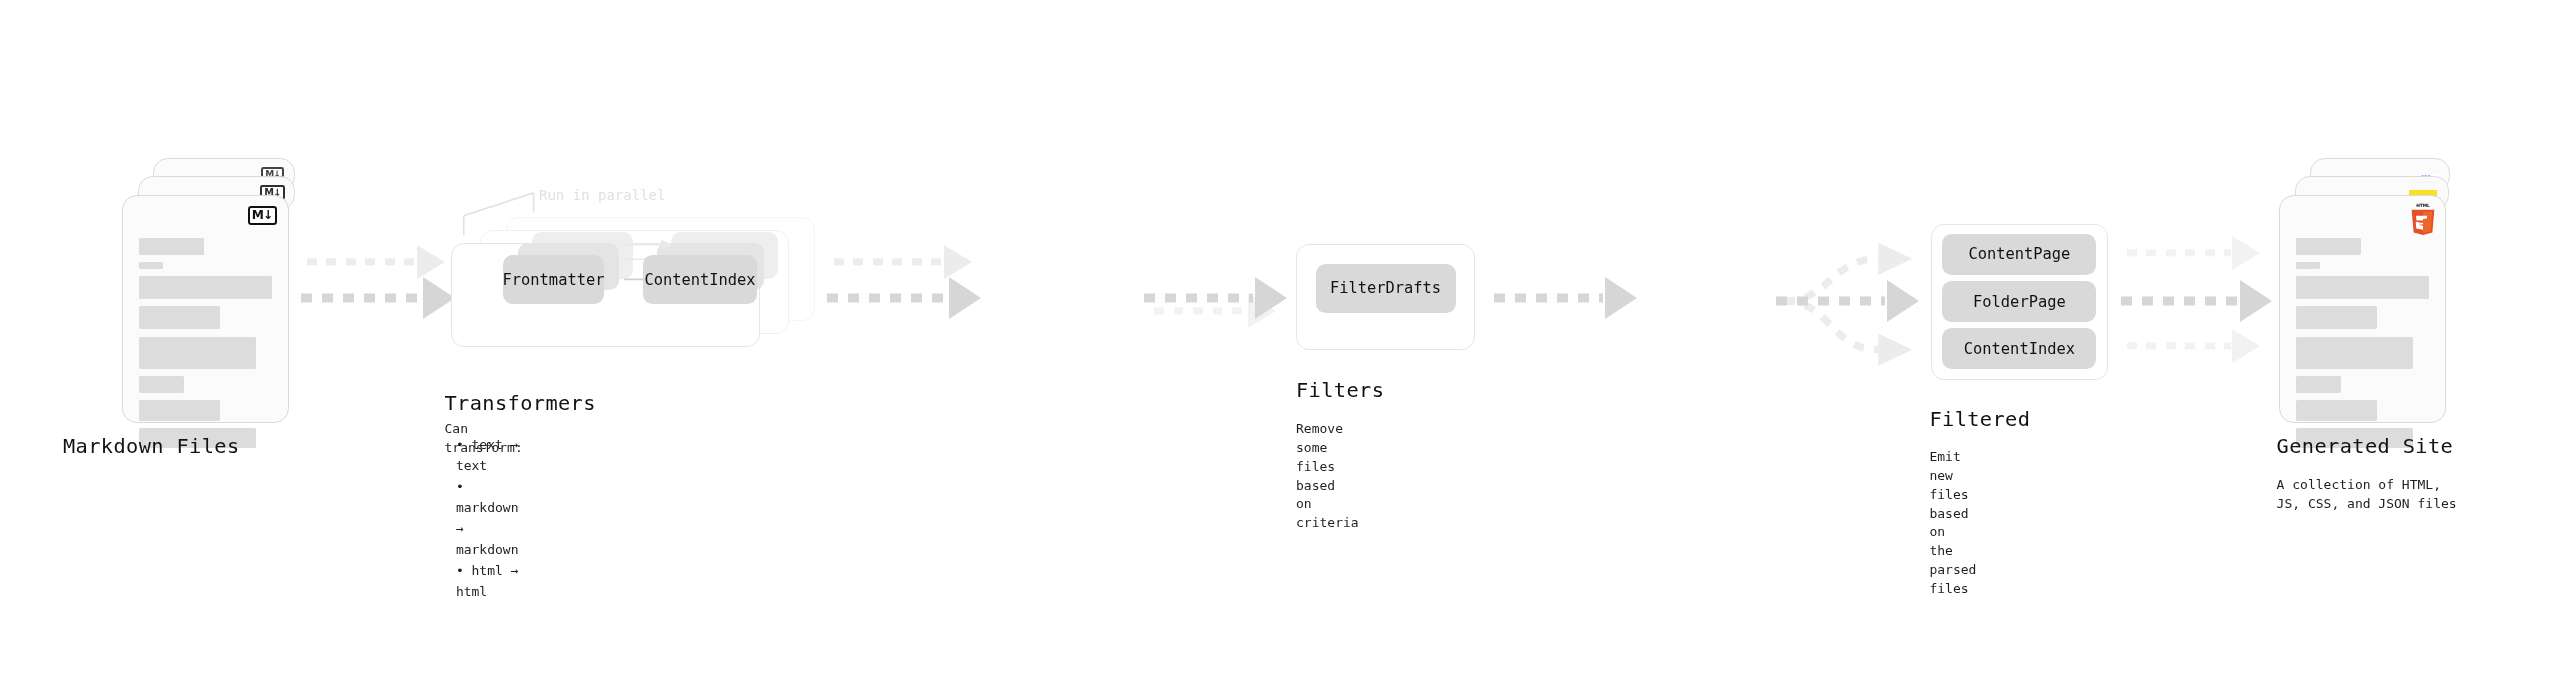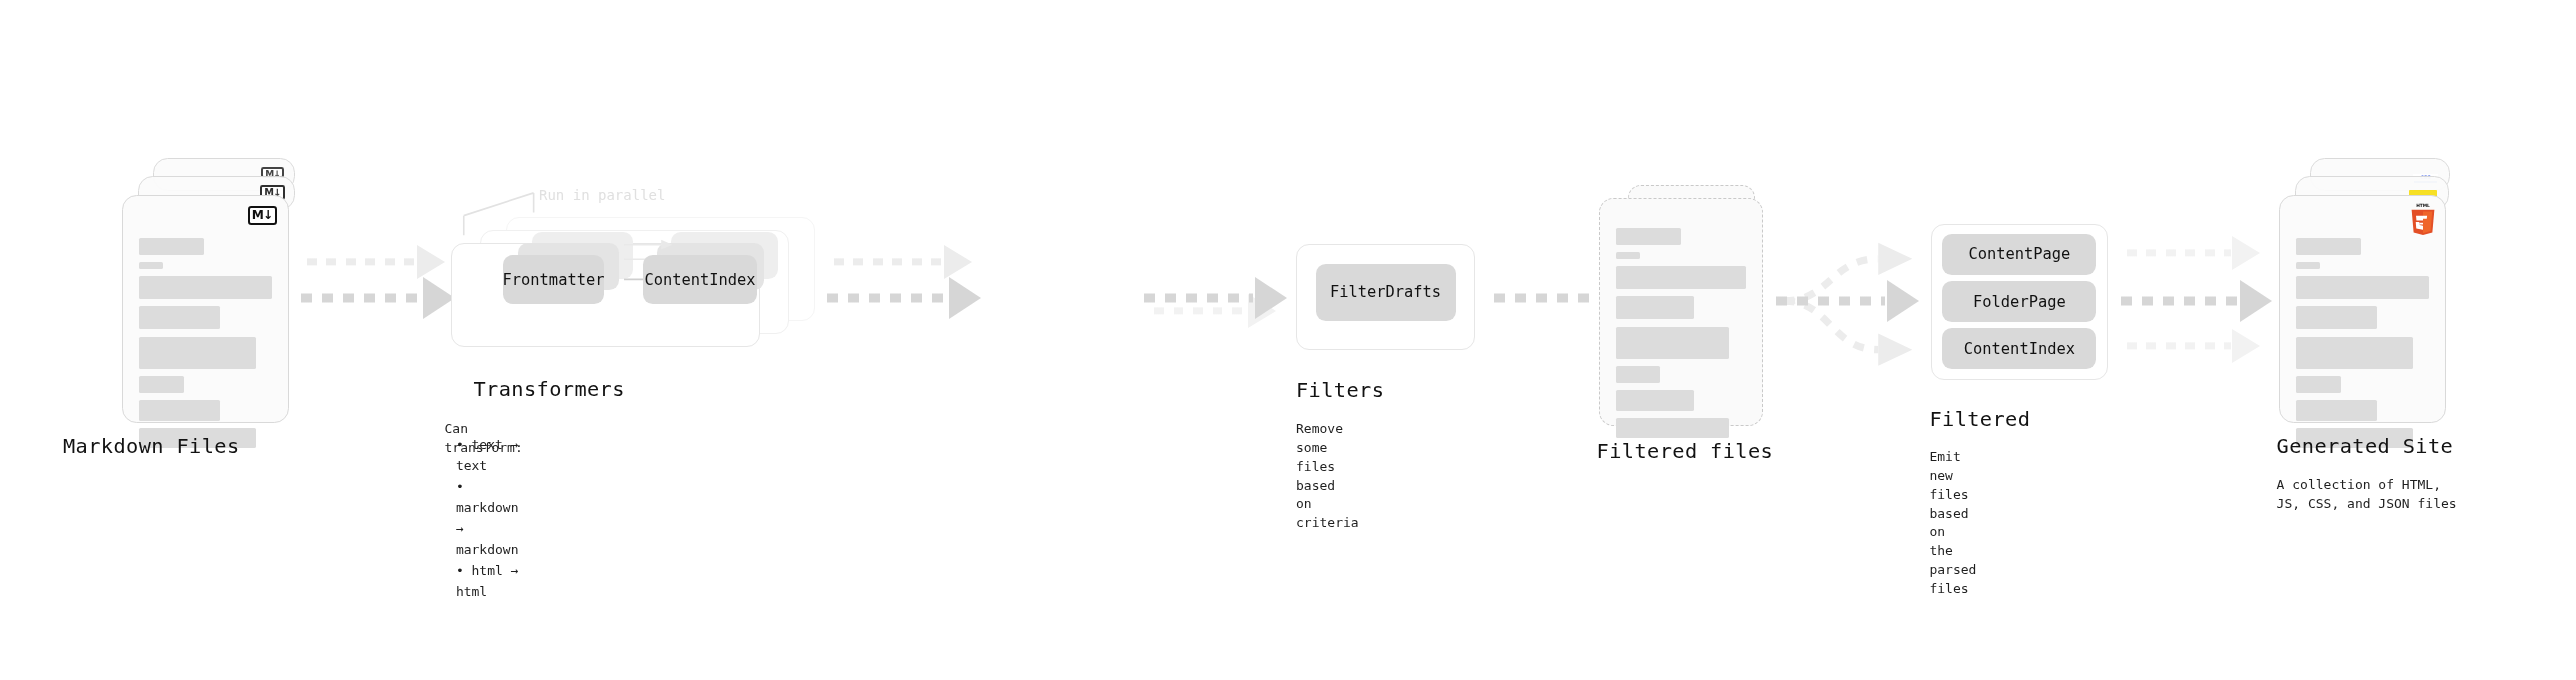--- a/index.html
+++ b/index.html
@@ -230,21 +230,21 @@
       <polygon points="52,48 68,55 52,62" fill="#cfcfcf"></polygon>
     </svg>
 
     <div class="chip" style="left:52px; top:62px; width:101px; height:49px;">
       <span>Frontmatter</span>
     </div>
     <div class="chip" style="left:192px; top:62px; width:114px; height:49px;">
       <span>ContentIndex</span>
     </div>
 
-    <div class="caption-title" style="position:absolute; left:-6.5px; top:184px;margin-left:29px;">Transformers</div>
+    <div class="caption-title" style="position:absolute; left:-6.5px; top:198px;">Transformers</div>
     <div class="caption-sub" style="position:absolute; left:-6.5px; top:218px;">Can transform:</div>
     <div class="caption-list" style="position:absolute; left:-6.5px; top:241px;">
       <div class="li">• <span>text → text</span></div>
       <div class="li">• <span>markdown → markdown</span></div>
       <div class="li">• <span>html → html</span></div>
     </div>
   </div>
 
   <div class="arrow faint" style="left:834px; top:244px; width:138px; height:36px;">
     <div class="shaft" style="width:107px;"></div>
@@ -260,51 +260,33 @@
     <div class="shaft" style="width:93px;"></div>
       <div class="head"></div>
   </div>
   <div class="arrow main" style="left:1144px; top:276px; width:143px; height:44px;">
     <div class="shaft" style="width:109px;"></div>
       <div class="head"></div>
   </div>
 
   <div class="node" style="left:1296px; top:244px;">
     <div class="groupbox" style="left:0px; top:0px; width:179px; height:106px;"></div>
-    <div class="chip" style="left:19.5px; top:19.5px; width:140px; height:57px;">
+    <div class="chip" style="left:19.5px; top:19.5px; width:140px; height:49px;">
       <span>FilterDrafts</span>
     </div>
     <div class="caption-title" style="position:absolute; left:0px; top:134px;">Filters</div>
     <div class="caption-sub" style="position:absolute; left:0px; top:167px;">Remove some files based
 on criteria</div>
   </div>
 
   <div class="arrow main" style="left:1494px; top:276px; width:143px; height:44px;">
     <div class="shaft" style="width:109px;"></div>
       <div class="head"></div>
   </div>
 
-  <div class="node" style="left:1599px; top:185px;">
-    <div class="stack" style="width:175px; height:244px;">
-      <div class="sheet dashed" style="left:29px; top:0px; width:127px; height:26px;"></div>
-      <div class="sheet dashed" style="left:0px; top:13px; width:164px; height:228px;">
-        <div class="sheet-body" style="top:29px;">
-          <div class="bar" style="width:50%; height:17px;"></div>
-          <div class="bar" style="width:18%; height:6.5px;"></div>
-          <div class="bar" style="width:100%; height:23px;"></div>
-          <div class="bar" style="width:60%; height:23px;"></div>
-          <div class="bar" style="width:87%; height:32.5px;"></div>
-          <div class="bar" style="width:34%; height:16.3px;"></div>
-          <div class="bar" style="width:60%; height:21px;"></div>
-          <div class="bar" style="width:87%; height:19.5px;"></div>
-        </div>
-      </div>
-    </div>
-    <div class="caption-title" style="position:absolute; left:-2.4px; top:254px;">Filtered files</div>
-  </div>
 
   <svg style="position:absolute; left:1781px; top:228px;" width="154" height="146" viewBox="0 0 190 180">
     <path d="M4 90 C 60 90, 62 38, 120 38" fill="none" stroke="#ececec" stroke-width="9" stroke-dasharray="13 13"></path>
     <path d="M4 90 C 60 90, 62 150, 120 150" fill="none" stroke="#ececec" stroke-width="9" stroke-dasharray="13 13"></path>
     <polygon points="120,18 162,38 120,58" fill="#ececec"></polygon>
     <polygon points="120,130 162,150 120,170" fill="#ececec"></polygon>
   </svg>
   <div class="arrow main" style="left:1776px; top:279px; width:143px; height:44px;">
     <div class="shaft" style="width:109px;"></div>
       <div class="head"></div>

